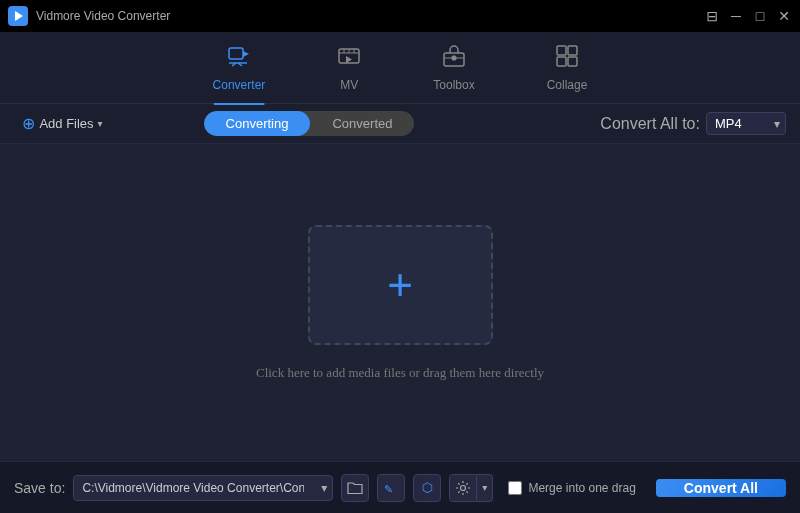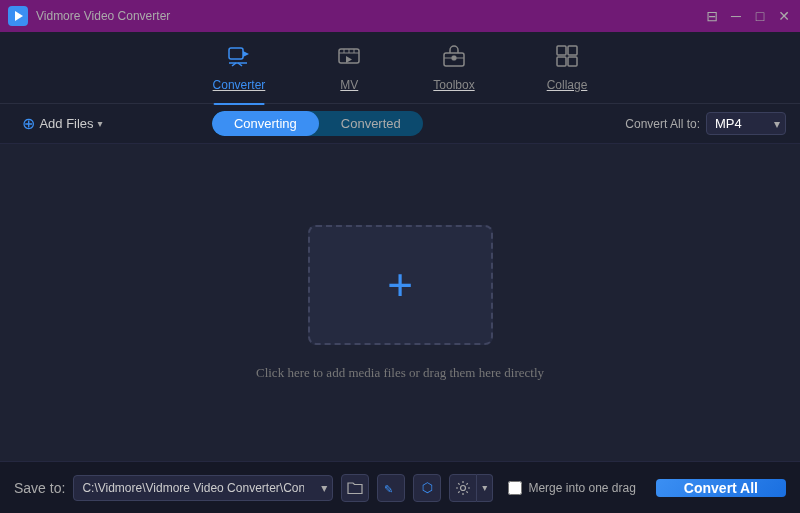--- a/index.html
+++ b/index.html
@@ -9,21 +9,21 @@
       background: #1e2233;
       font-family: 'Segoe UI', Arial, sans-serif;
       color: #ccc;
       overflow: hidden;
       position: relative;
     }
 
     
     #title-bar {
       height: 32px;
-      background: #701a75;
+      background: #000000;
       display: flex;
       align-items: center;
       padding: 8px 8px;
       user-select: none;
     }
     #title-bar-logo {
       width: 20px;
       height: 20px;
       margin-right: 8px;
     }
@@ -49,21 +49,20 @@
 
     
     #nav-tabs {
       height: 72px;
       background: #1a1e2e;
       display: flex;
       align-items: center;
       justify-content: center;
       gap: 40px;
       border-bottom: 1px solid #2a2e40;
-      text-decoration: underline;
     }
     .nav-tab {
       display: flex;
       flex-direction: column;
       align-items: center;
       gap: 4px;
       cursor: pointer;
       padding: 6px 16px;
       border-radius: 4px;
       position: relative;
@@ -115,21 +114,21 @@
       color: #3b8ff3;
     }
     #add-files-arrow {
       font-size: 10px;
       color: #aaa;
     }
 
     #tab-switcher {
       display: flex;
       margin: 0 auto;
-      background: #0c4a6e;
+      background: #404040;
       border-radius: 20px;
       overflow: hidden;
       justify-content: flex-end;
     }
     .tab-switch {
       padding: 5px 22px;
       font-size: 13px;
       cursor: pointer;
       color: #aaa;
       border-radius: 20px;
@@ -140,21 +139,21 @@
       color: #fff;
     }
 
     #convert-all-to {
       display: flex;
       align-items: center;
       gap: 6px;
       margin-left: auto;
     }
     #convert-all-to-label {
-      font-size: 12px;
+      font-size: 16px;
       color: #aaa;
     }
     #format-select {
       background: #252840;
       border: 1px solid #3a3f5c;
       color: #ffffff;
       padding: 3px 24px 3px 8px;
       font-size: 13px;
       border-radius: 4px;
       appearance: none;

